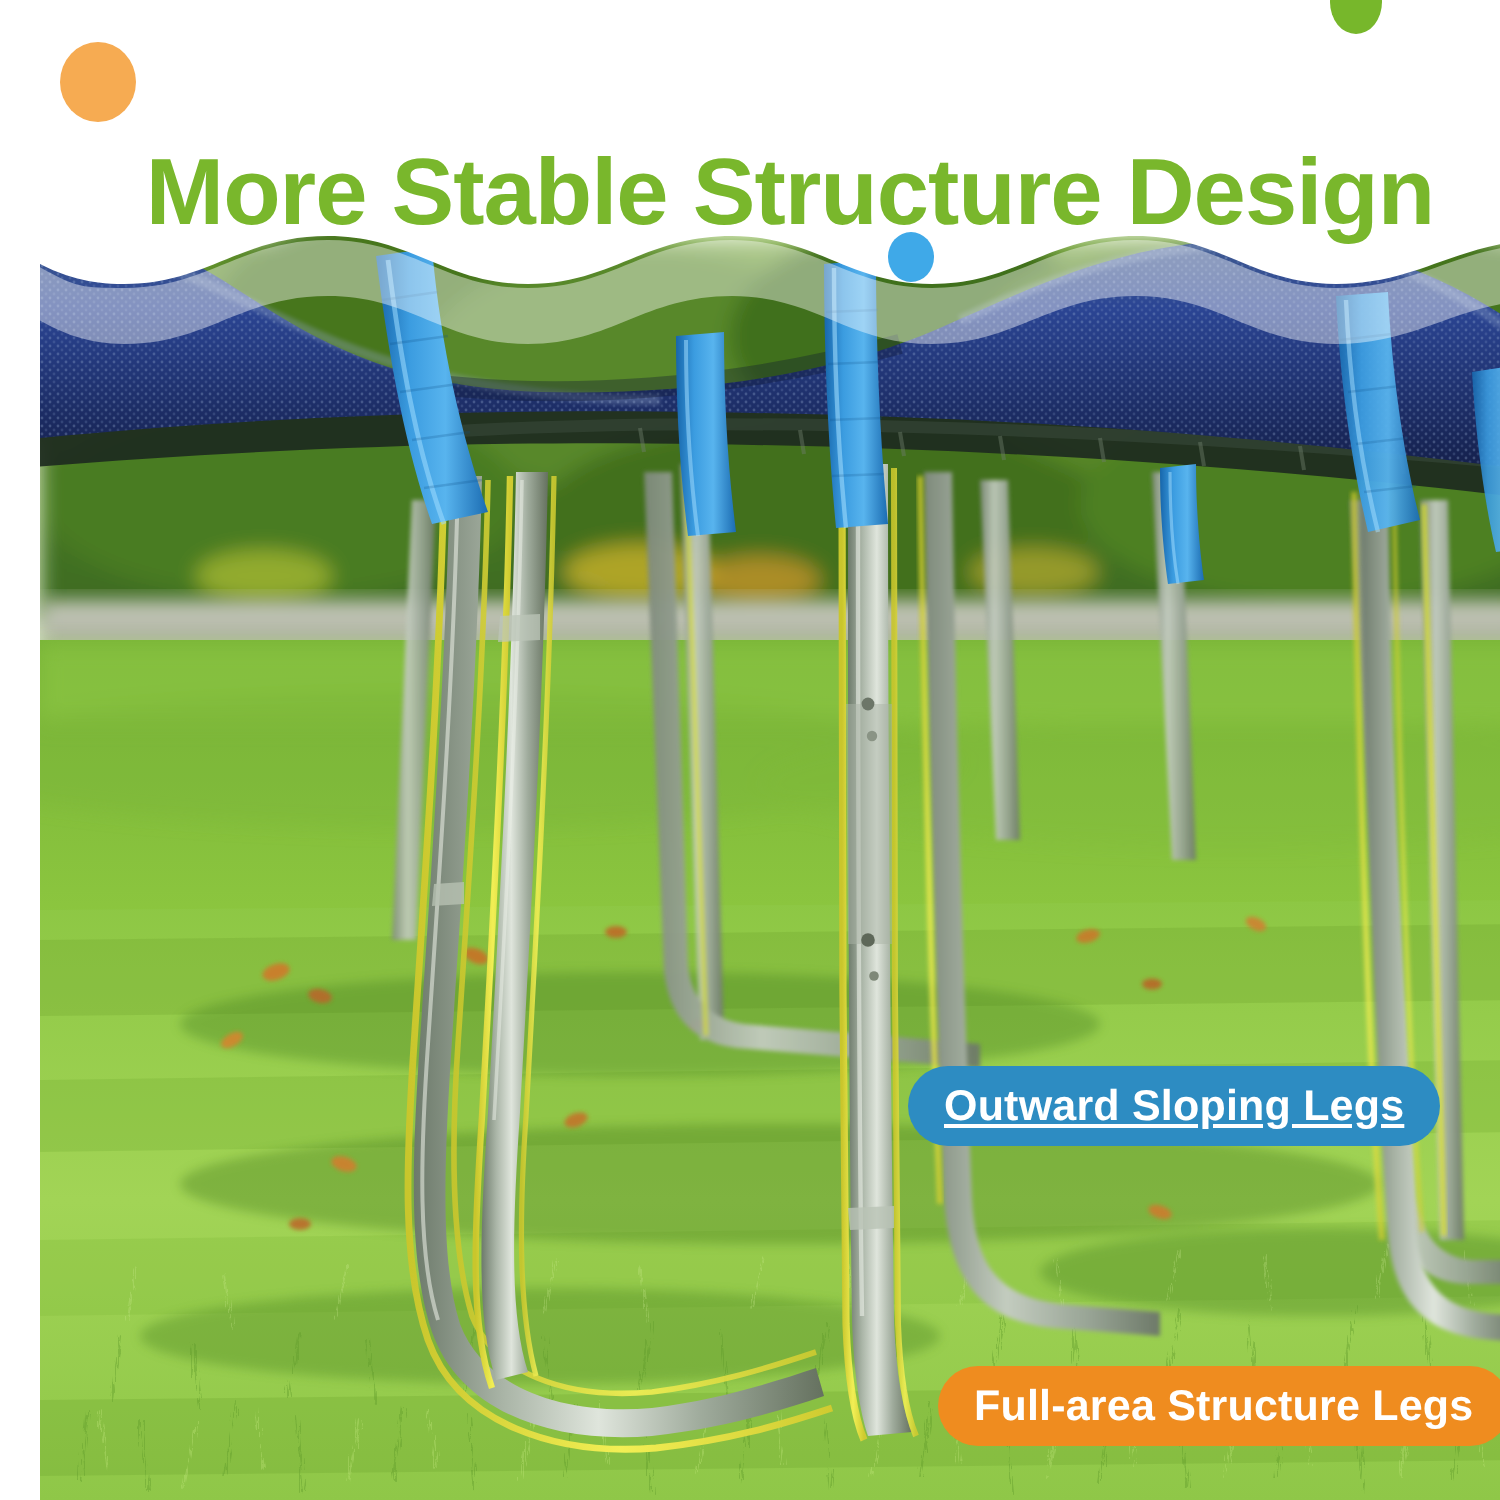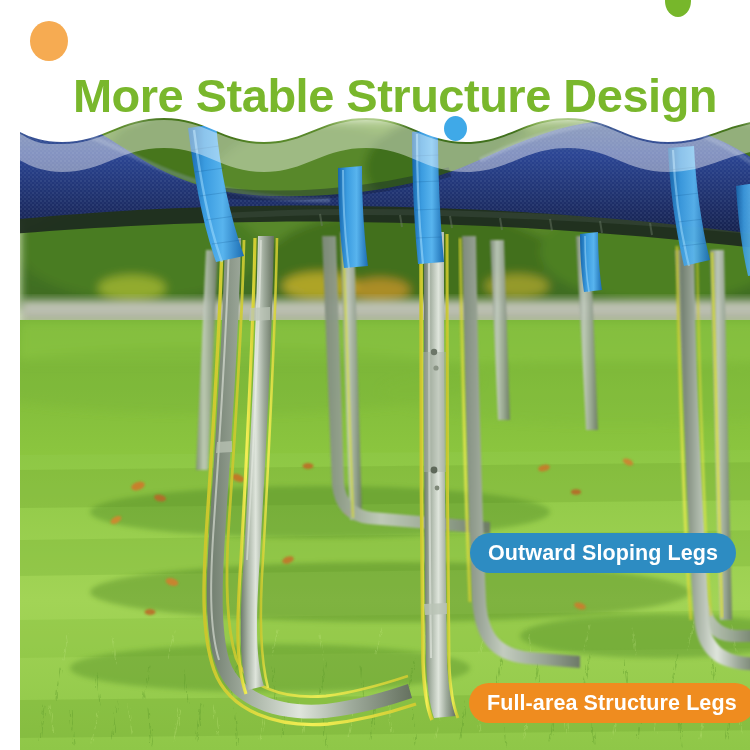--- a/index.html
+++ b/index.html
@@ -90,22 +90,23 @@
     color: #ffffff;
     font-size: 21.5px;
     font-weight: 700;
     letter-spacing: 0.1px;
     white-space: nowrap;
     z-index: 15;
     box-sizing: border-box;
     padding: 0 18px;
   }
   .badge-sloping {
-    left: 450px; top: 533px;
+    left: 434px; top: 533px;
     height: 40px;
+    text-decoration: underline;
   }
   .badge-touchdown {
     left: 449px; top: 683px;
     height: 40px;
   }
 </style>
 </head>
 <body>
 
 <div id="poster" style="background: #7f1d1d; margin-left: 20px;">

